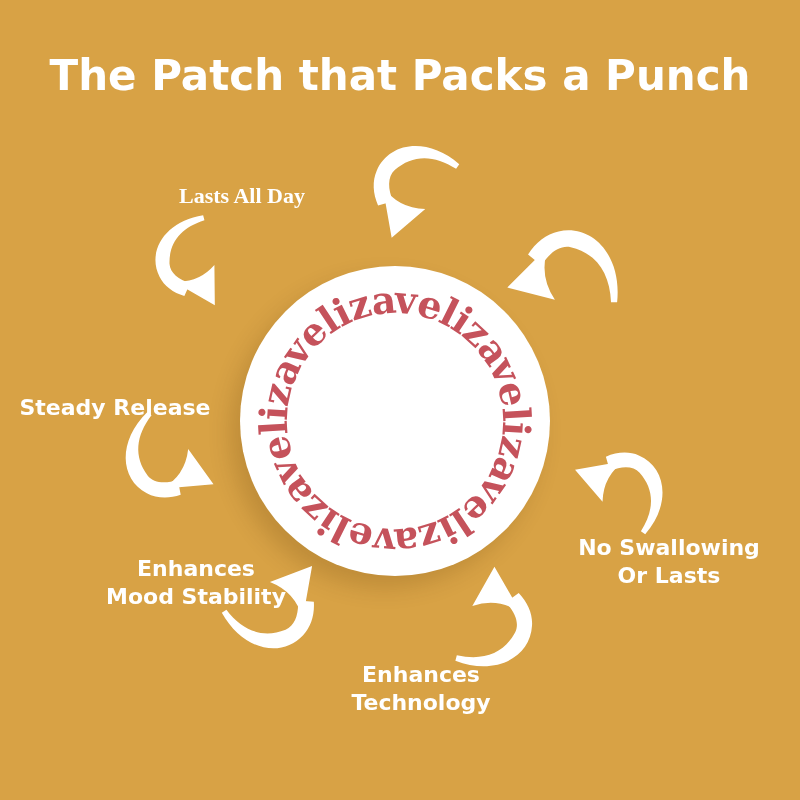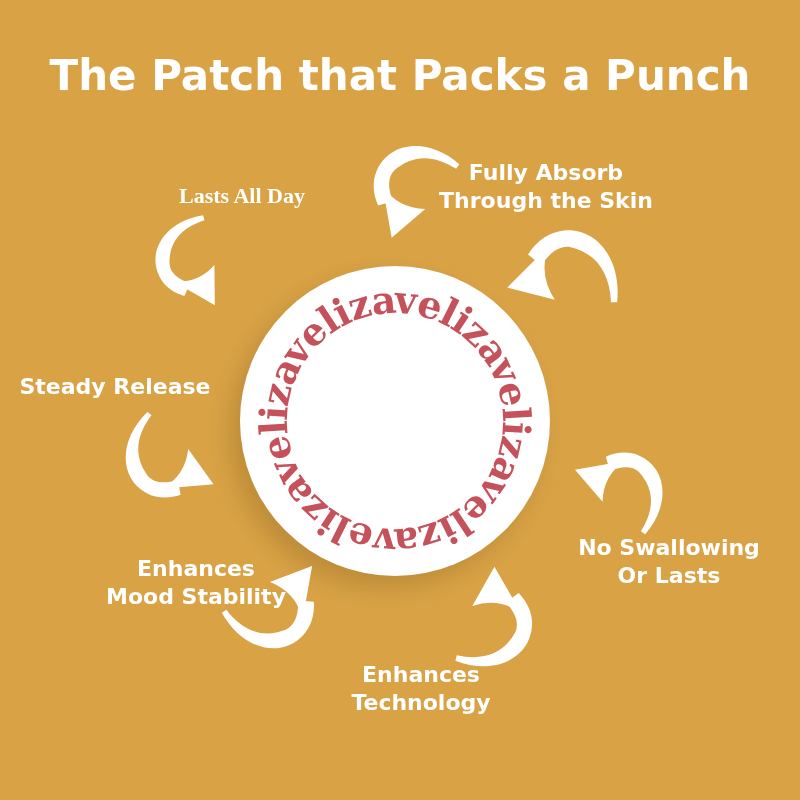--- a/index.html
+++ b/index.html
@@ -148,27 +148,23 @@
   <div class="arrow" style="left:570px;top:430px;width:105px;height:105px;transform:rotate(35deg);">
     <svg viewBox="0 0 100 100">
         <use href="#swoosh"></use>
       </svg>
   </div>
 
   <div class="benefit" style="left:242px;top:196px;font-family:Liberation Serif, serif;">
     <div>Lasts All Day</div>
   </div>
 
-  <div class="benefit" style="left:546px;top:187px;">
-    <div>Fully Absorb</div>
-    <div>Through the Skin</div>
-  </div>
 
 
-  <div class="benefit" style="left:115px;top:387px;">
+  <div class="benefit" style="left:115px;top:408px;">
     <div>Steady Release</div>
   </div>
 
   <div class="benefit" style="left:645px;top:562px;margin-left:24px;">
     <div>No Swallowing</div>
     <div>Or Lasts</div>
   </div>
 
   <div class="benefit" style="left:196px;top:583px;">
     <div>Enhances</div>

